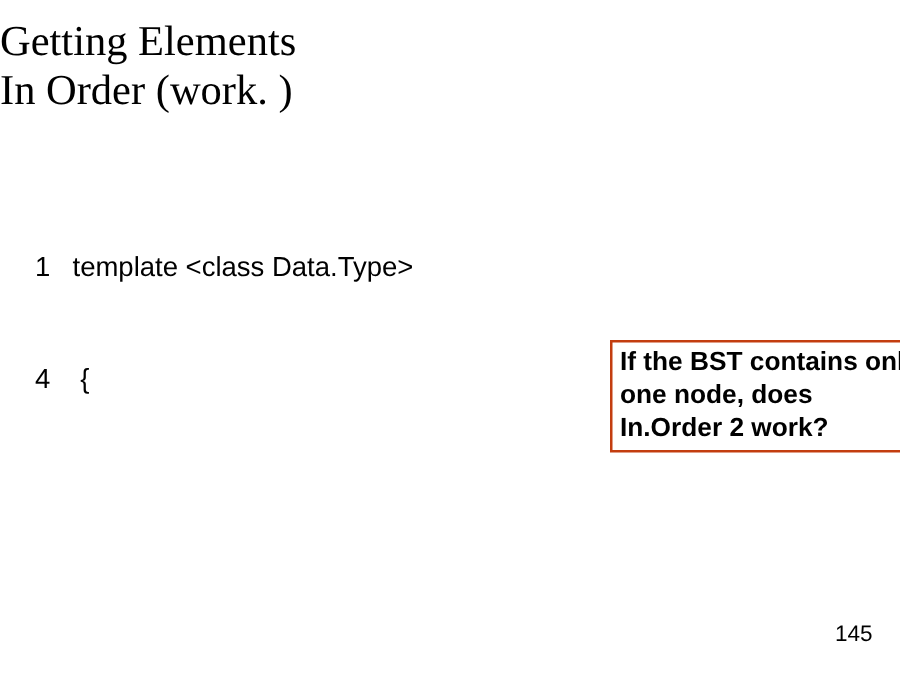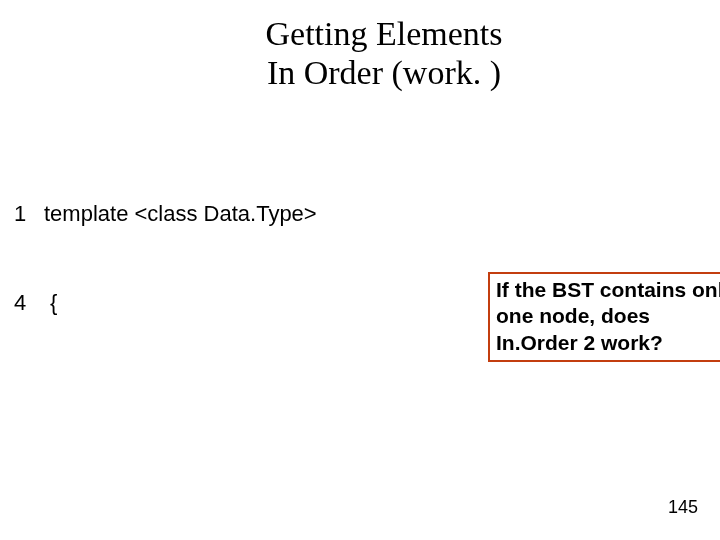--- a/index.html
+++ b/index.html
@@ -13,38 +13,37 @@
     position: relative;
     overflow: hidden;
   }
   .slide {
     width: 720px;
     height: 540px;
     position: relative;
     box-sizing: border-box;
   }
   .title {
-    text-align: center;
     font-size: 34px;
     font-family: "Times New Roman", Times, serif;
     padding-top: 14px;
     line-height: 1.15;
-    padding-left: 48px;
   }
   .code-block {
     position: absolute;
     top: 140px;
     left: 14px;
     font-family: Arial, Helvetica, sans-serif;
     font-size: 22px;
     line-height: 1.35;
     white-space: pre;
   }
   .line {
     display: block;
+    margin-left: 14px;
   }
   .ln {
     display: inline-block;
     width: 30px;
     text-align: left;
   }
   .callout {
     position: absolute;
     top: 272px;
     left: 488px;

